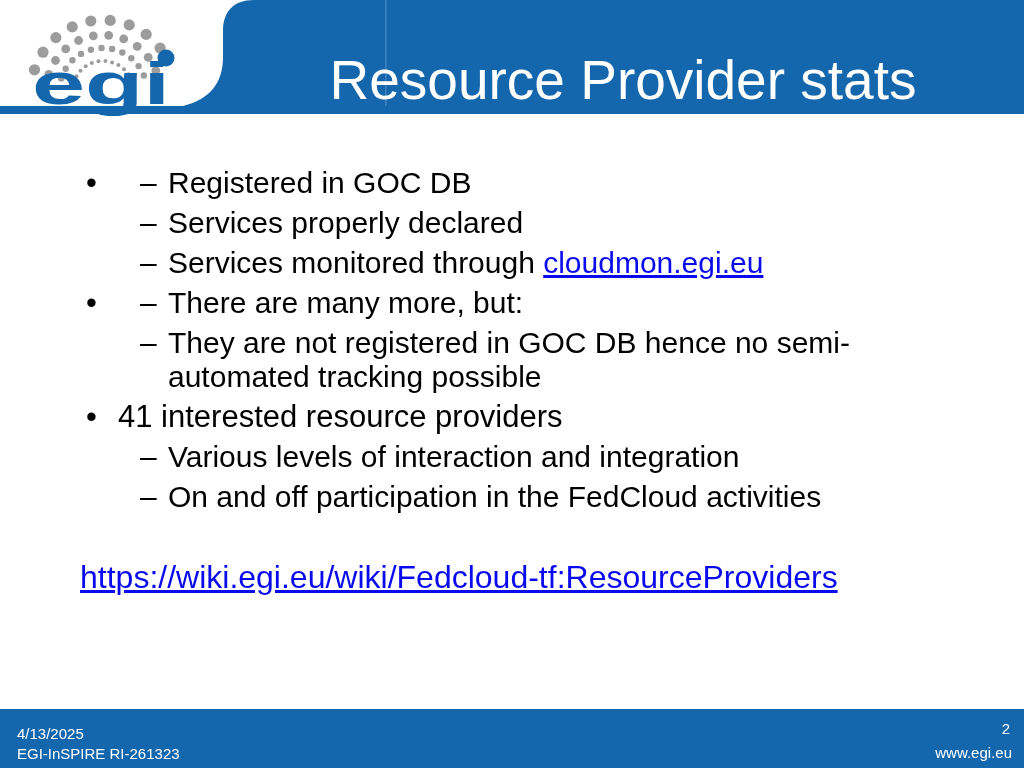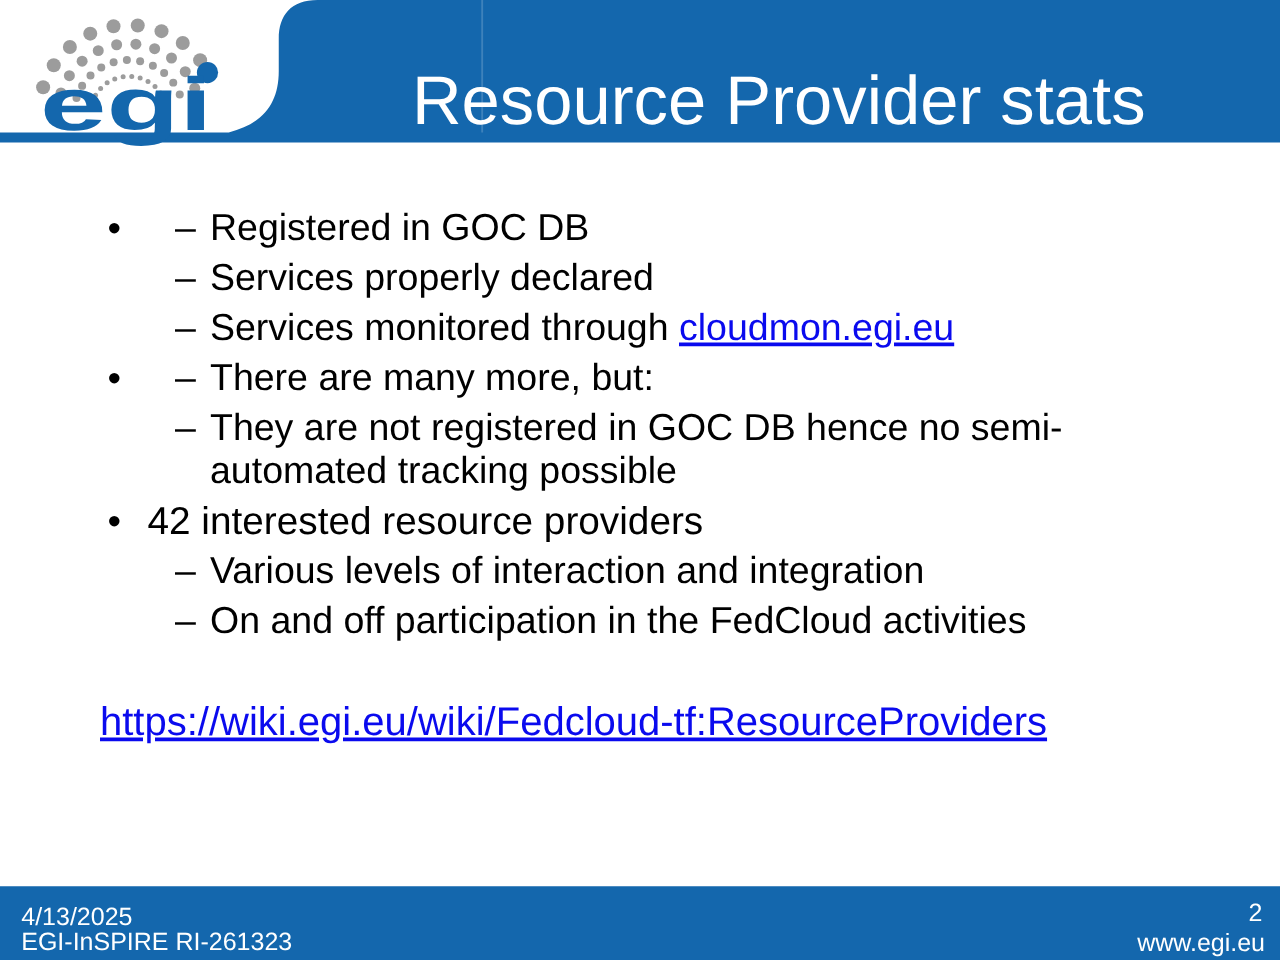--- a/index.html
+++ b/index.html
@@ -24,21 +24,21 @@
   }
   .content{position:absolute;top:160px;left:0;right:0;z-index:2;}
   .l1{position:relative;padding-left:118px;font-size:31px;line-height:34px;margin:0 0 6px 0;}
   .l1 .marker{position:absolute;left:86px;top:0;}
   .l2{position:relative;padding-left:168px;padding-right:100px;font-size:30px;line-height:34px;margin:0 0 6px 0;}
   .l2 .marker{position:absolute;left:140px;top:0;}
   a.inline-link, a.wiki-link{color:var(--link);cursor:pointer;}
   .wiki-line{margin:45px 0 0 80px;font-size:32px;line-height:36px;}
   .footer{
     position:absolute;left:0;top:709px;width:1024px;height:59px;
-    background:var(--brand);color:#ffffff;z-index:1;font-size:20px;
+    background:var(--brand);color:#ffffff;z-index:1;font-size:15px;
   }
   .footer .left-block{position:absolute;left:17px;top:15px;line-height:20px;white-space:nowrap;}
   .footer .page-number{position:absolute;right:14px;top:11px;}
   .footer .website{position:absolute;right:12px;top:35px;}
 </style>
 </head>
 <body>
 
 <svg class="header-svg" width="1024" height="120" viewBox="0 0 1024 120">
   <path d="M 254 0 H 1024 V 114 H 0 V 106 H 183 C 211 99 223 82 223 57 L 223 31 C 223 12 233 0 254 0 Z" fill="var(--brand)"></path>
@@ -98,21 +98,21 @@
 
 <div class="content">
   <div id="bullet-list">
       <div class="l1"><span class="marker">•</span></div>
       <div class="l2"><span class="marker">–</span><span>Registered in GOC DB</span></div>
       <div class="l2"><span class="marker">–</span><span>Services properly declared</span></div>
       <div class="l2"><span class="marker">–</span><span>Services monitored through </span><a href="#" class="inline-link">cloudmon.egi.eu</a></div>
       <div class="l1"><span class="marker">•</span></div>
       <div class="l2"><span class="marker">–</span><span>There are many more, but:</span></div>
       <div class="l2"><span class="marker">–</span><span>They are not registered in GOC DB hence no semi-automated tracking possible</span></div>
-      <div class="l1"><span class="marker">•</span><span>42 interested resource providers</span></div>
+      <div class="l1"><span class="marker">•</span><span>41 interested resource providers</span></div>
       <div class="l2"><span class="marker">–</span><span>Various levels of interaction and integration</span></div>
       <div class="l2"><span class="marker">–</span><span>On and off participation in the FedCloud activities</span></div>
     </div>
   <div class="wiki-line">
     <a href="#" class="wiki-link">https://wiki.egi.eu/wiki/Fedcloud-tf:ResourceProviders</a>
   </div>
 </div>
 
 <div class="footer">
   <div class="left-block">

